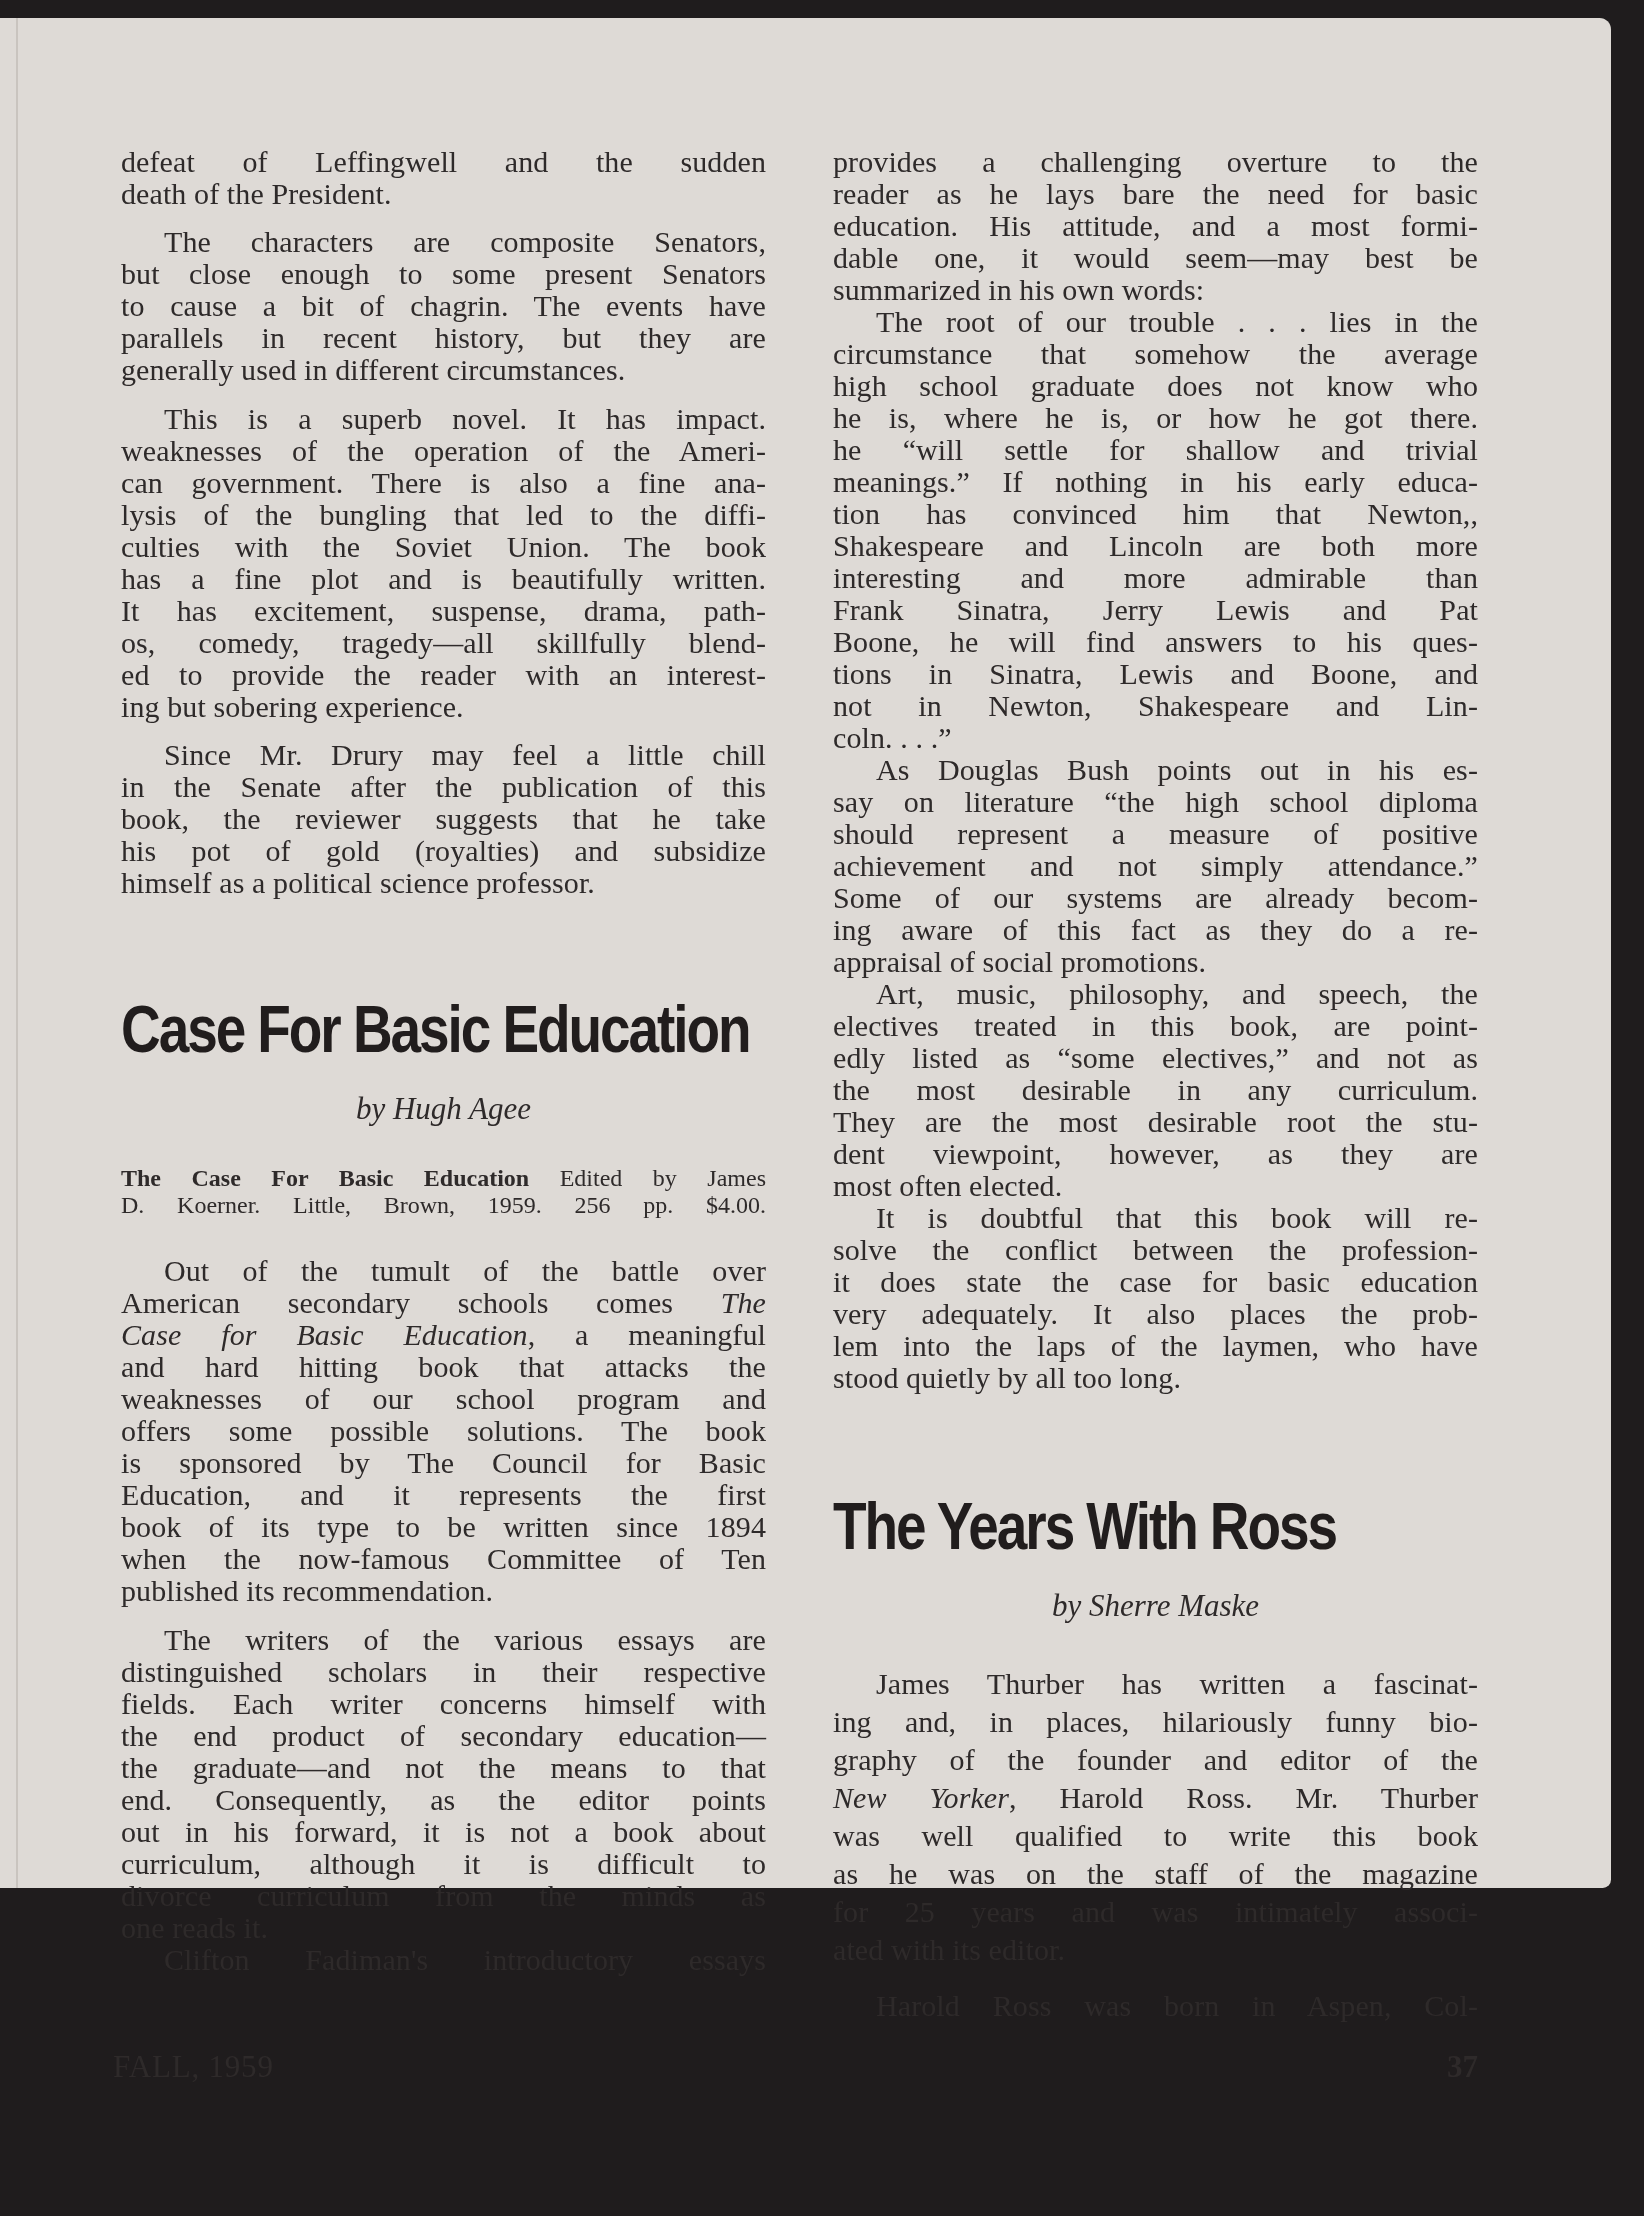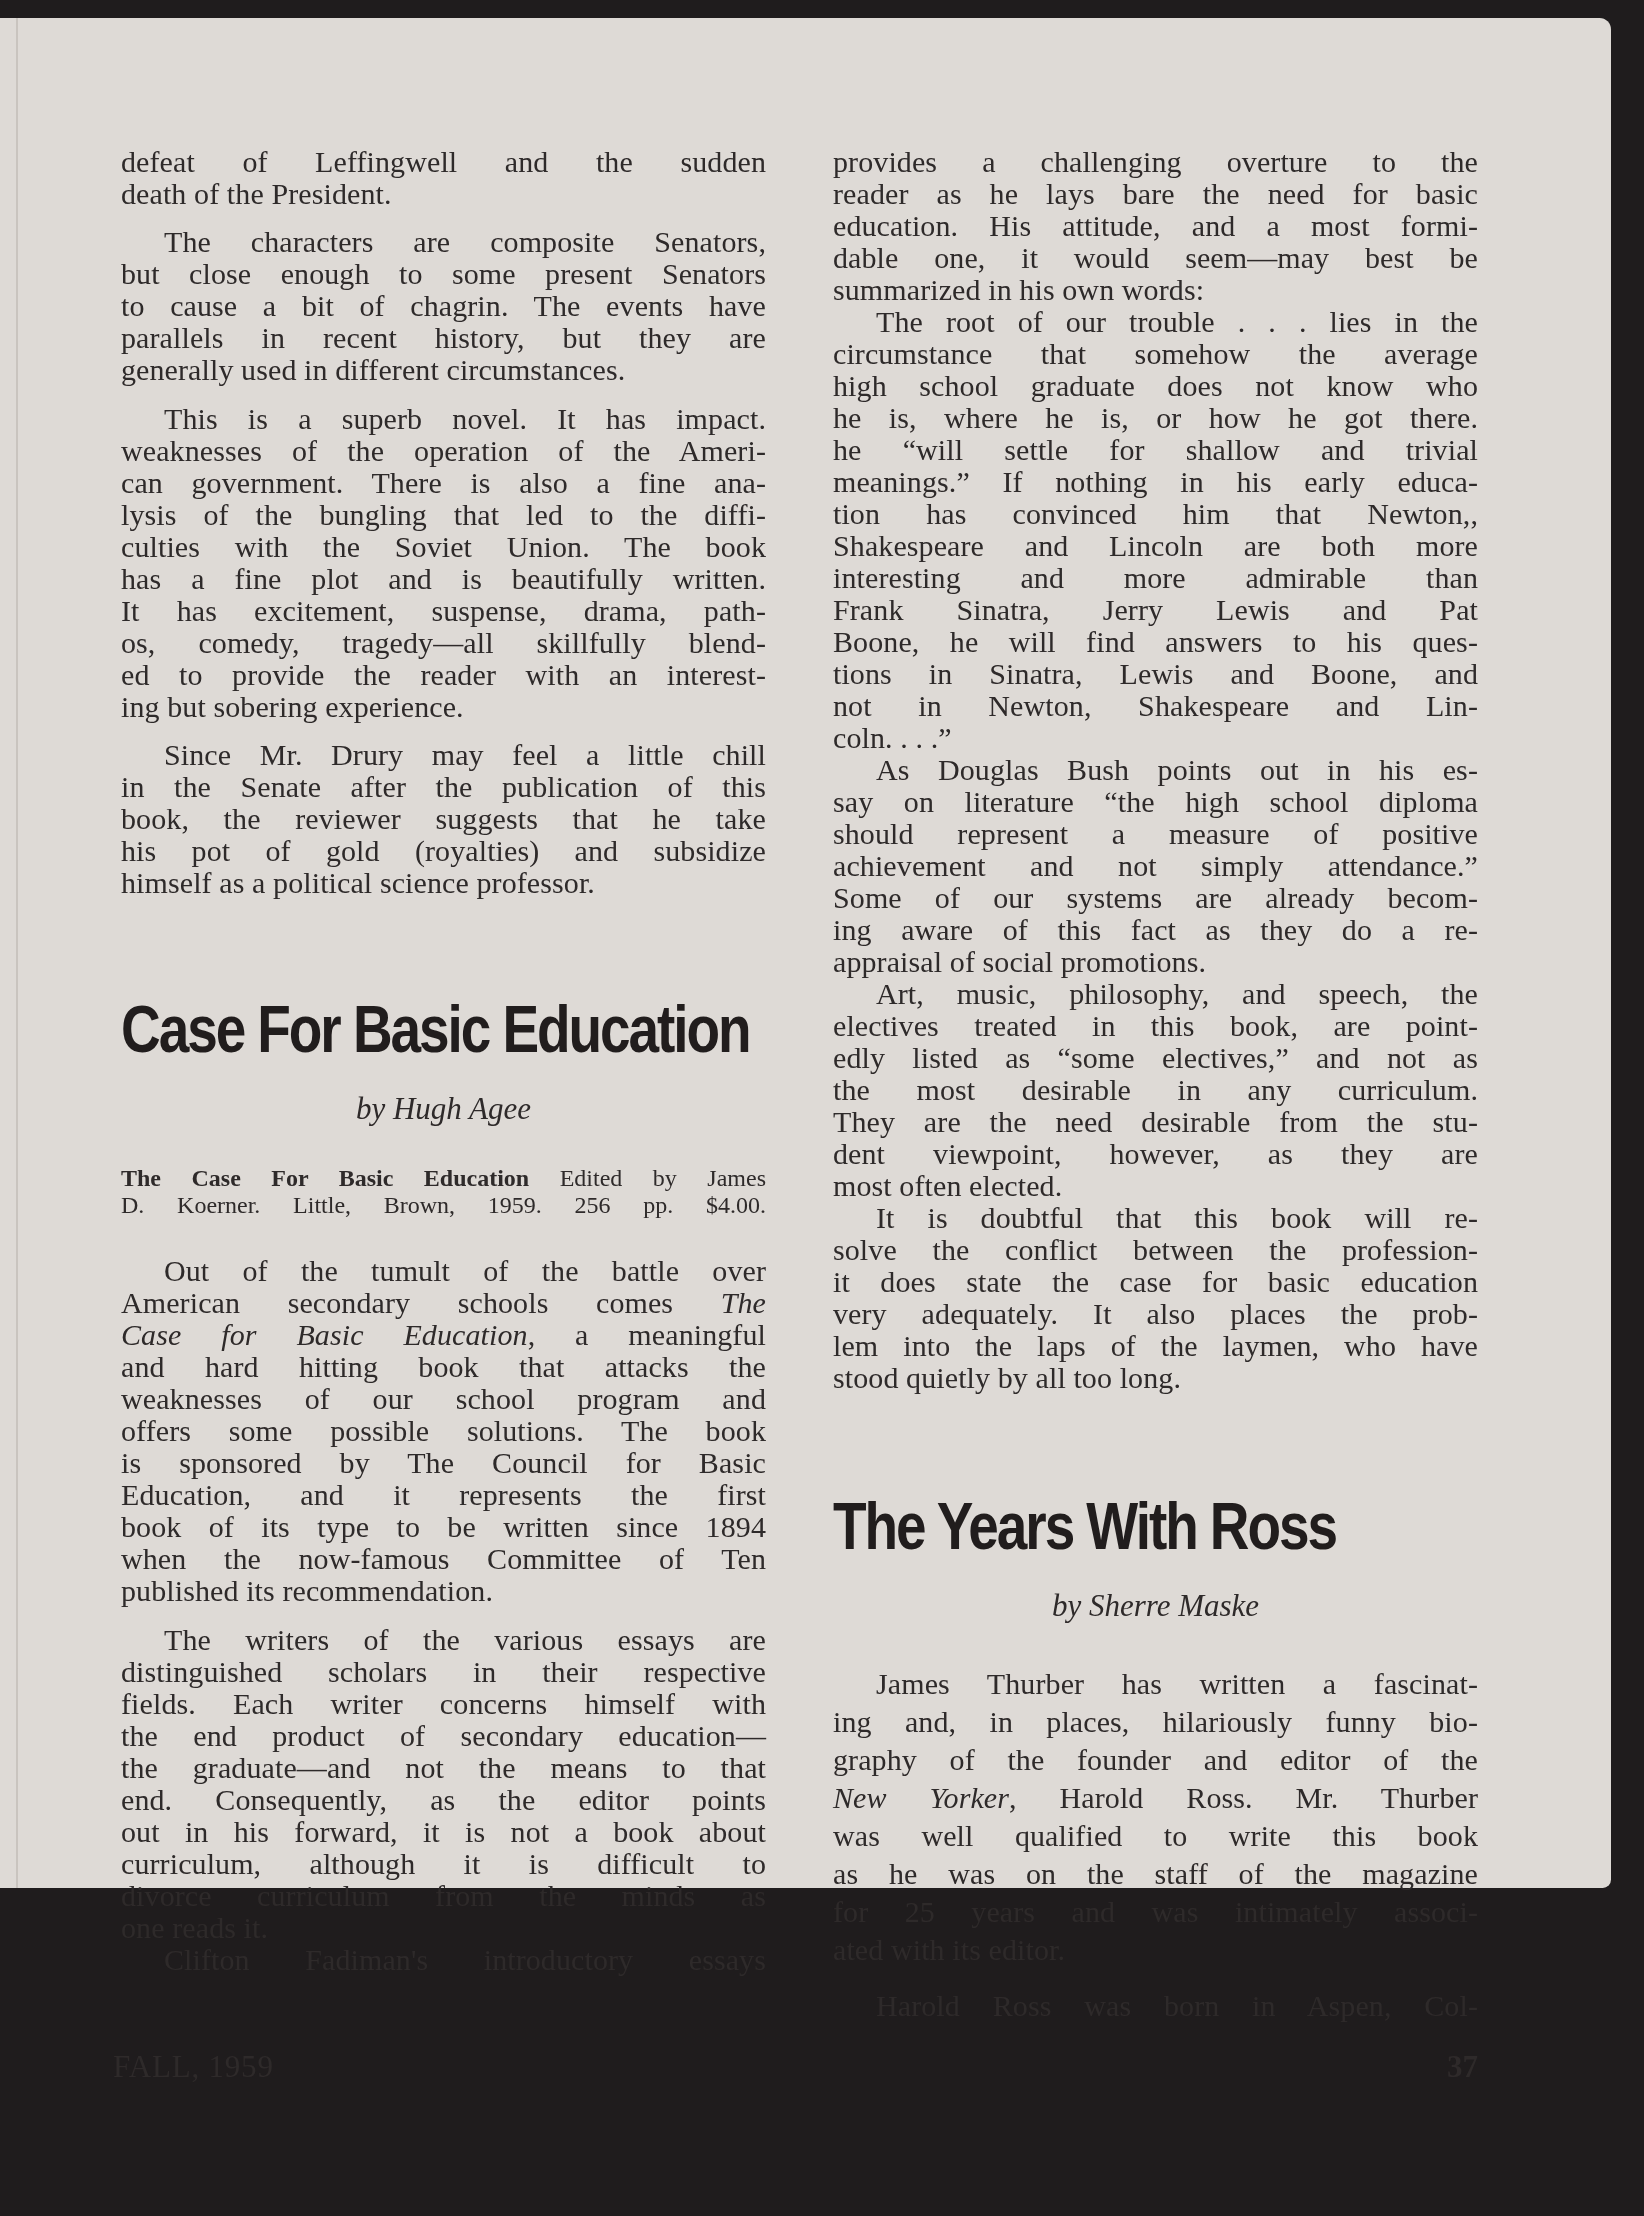--- a/index.html
+++ b/index.html
@@ -201,21 +201,21 @@
         <span class="line">achievement and not simply attendance.”</span>
         <span class="line">Some of our systems are already becom-</span>
         <span class="line">ing aware of this fact as they do a re-</span>
         <span class="line last">appraisal of social promotions.</span>
       </div>
       <div>
         <span class="line indent">Art, music, philosophy, and speech, the</span>
         <span class="line">electives treated in this book, are point-</span>
         <span class="line">edly listed as “some electives,” and not as</span>
         <span class="line">the most desirable in any curriculum.</span>
-        <span class="line">They are the need desirable from the stu-</span>
+        <span class="line">They are the most desirable root the stu-</span>
         <span class="line">dent viewpoint, however, as they are</span>
         <span class="line last">most often elected.</span>
       </div>
       <div>
         <span class="line indent">It is doubtful that this book will re-</span>
         <span class="line">solve the conflict between the profession-</span>
         <span class="line">it does state the case for basic education</span>
         <span class="line">very adequately. It also places the prob-</span>
         <span class="line">lem into the laps of the laymen, who have</span>
         <span class="line last">stood quietly by all too long.</span>

